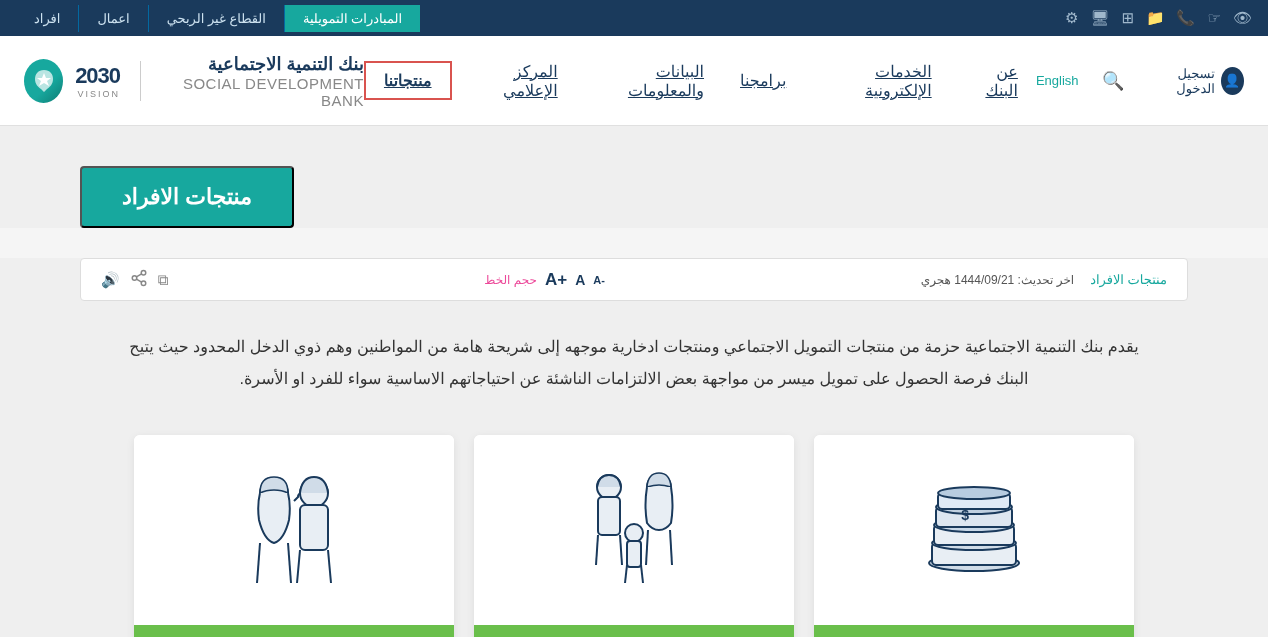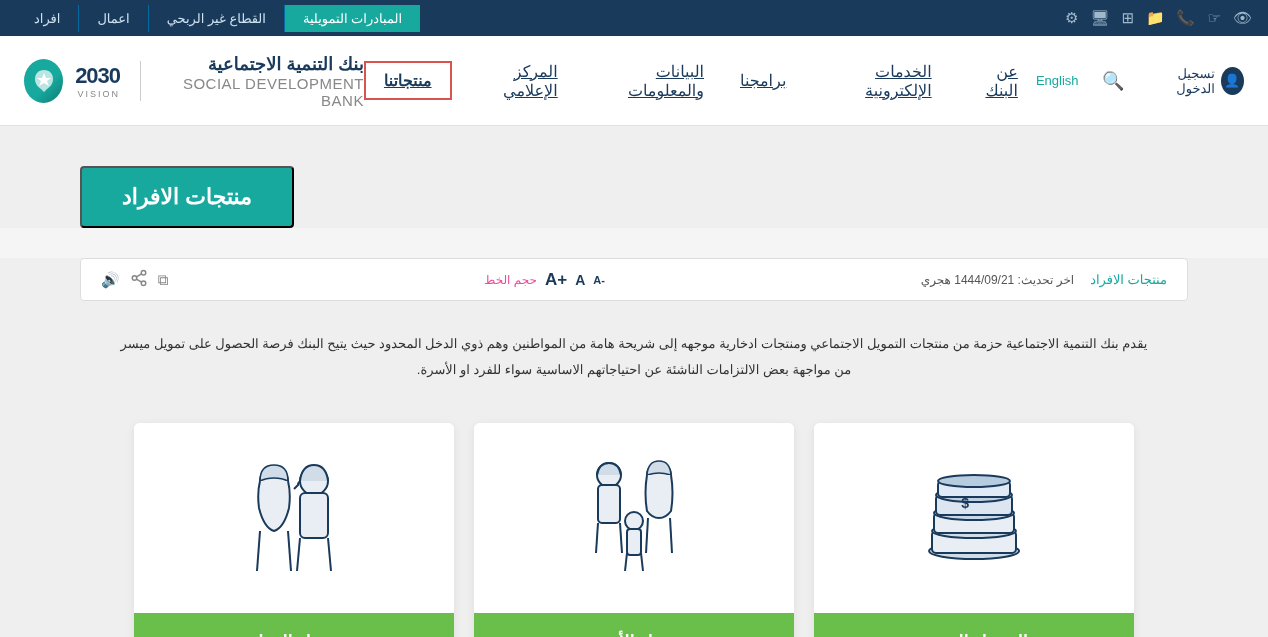--- a/index.html
+++ b/index.html
@@ -237,21 +237,21 @@
     .breadcrumb-link {
       color: #17a89e;
       font-size: 13px;
       cursor: pointer;
     }
 
     
     .description-text {
       text-align: center;
       color: #333;
-      font-size: 13px;
+      font-size: 16px;
       line-height: 2;
       margin-bottom: 30px;
       padding: 10px 40px;
       background: #efefef;
     }
 
     
     .cards-row {
       display: flex;
       gap: 20px;

